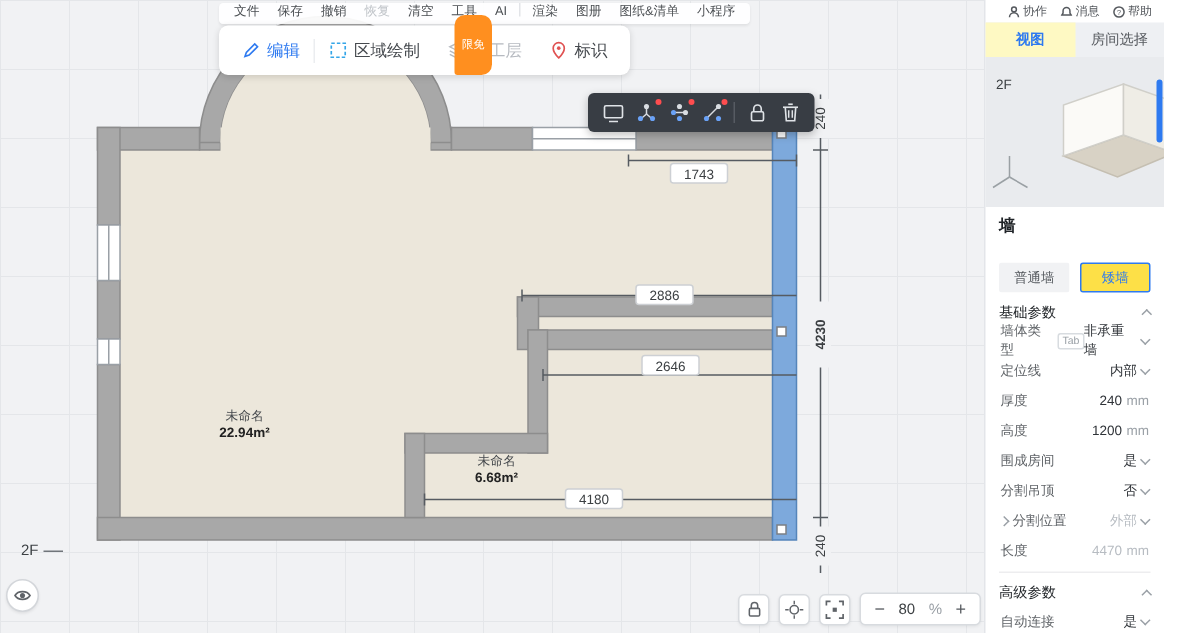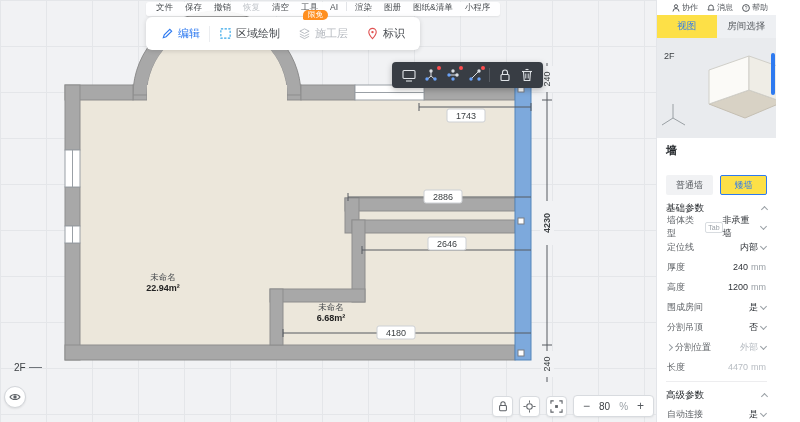--- a/index.html
+++ b/index.html
@@ -22,21 +22,21 @@
 .menubar .mi{padding:0 6px;cursor:default}
 .menubar .disabled{color:#c1c5ca}
 .menubar .sep{width:1px;height:9px;background:#e2e4e8;margin:0 2px}
 
 
 .subbar{left:146px;top:17px;height:33px;display:flex;align-items:center;background:#fff;border-radius:6px;box-shadow:0 1px 5px rgba(0,0,0,.14);padding:0 6px}
 .tool-item{display:flex;align-items:center;gap:4px;padding:0 9px;font-size:11px;color:#45494e;height:100%}
 .tool-item.primary{color:#2e7af0}
 .tool-item.dim{color:#b6bac0}
 .tool-sep{width:1px;height:16px;background:#ebedf0}
-.badge-limit{left:303px;top:10px;z-index:8;background:#ff8f1f;color:#fff;font-size:7.5px;line-height:1;padding:1px 5px;border-radius:7px 7px 7px 2px}
+.badge-limit{left:303px;top:10px;z-index:8;background:#ff8f1f;color:#fff;font-size:7.5px;line-height:1;padding:16px 5px;border-radius:7px 7px 7px 2px}
 
 
 .selbar{left:392px;top:62px;height:26px;display:flex;align-items:center;gap:7px;background:#383d44;border-radius:4px;padding:0 9px;box-shadow:0 2px 6px rgba(0,0,0,.25);z-index:6}
 .selbar .sbtn{position:relative;width:15px;height:15px;display:flex;align-items:center;justify-content:center}
 .selbar .dot{position:absolute;top:-2px;right:-3px;width:4px;height:4px;border-radius:50%;background:#ff4d4f}
 .selbar .vsep{width:1px;height:14px;background:#565b62}
 
 
 .floor-ind{left:14px;top:362px;display:flex;align-items:center;gap:3px;font-size:10px;color:#3c4043}
 .floor-ind .dash{width:13px;height:1px;background:#70757a}
@@ -48,21 +48,21 @@
 .zoom-pill{height:22px;display:flex;align-items:center;gap:9px;background:#fff;border:1px solid #d8dbdf;border-radius:4px;padding:0 9px;font-size:10px;color:#3c4043;box-shadow:0 1px 2px rgba(0,0,0,.06)}
 .zoom-pill .pm{font-size:12px;color:#55595e;cursor:pointer}
 .zoom-pill .pct{color:#9aa0a6}
 
 
 .panel{position:absolute;left:656px;top:0;width:120px;height:422px;background:#fff;border-left:1px solid #e3e5e9;z-index:10}
 .panel-top{height:15px;display:flex;justify-content:flex-end;align-items:center;gap:9px;padding:0 8px;font-size:8px;color:#55595e}
 .panel-top .hitem{display:flex;align-items:center;gap:2px}
 .panel-tabs{height:23px;display:flex;background:#eef0f3;font-size:9.5px}
 .ptab{flex:1;display:flex;align-items:center;justify-content:center;color:#565a5f}
-.ptab.active{background:#fde047;color:#2e7af0;font-weight:normal}
+.ptab.active{background:#fef9c3;color:#2e7af0;font-weight:bold}
 .preview{position:relative;height:100px;background:#e9ebee;overflow:hidden}
 .preview .pfloor{position:absolute;left:7px;top:13px;font-size:9px;color:#3c4043;z-index:2}
 .scroll-thumb{position:absolute;right:1px;top:15px;width:4px;height:42px;background:#2e7af0;border-radius:2px;z-index:3}
 .panel-body{padding:5px 9px 0}
 .wall-title{font-size:11px;font-weight:bold;color:#202428}
 .wall-tabs{display:flex;gap:7px;margin:17px 0 2px}
 .wtab{flex:1;height:20px;line-height:18px;text-align:center;font-size:9px;border-radius:2px;border:1px solid transparent;background:#f1f2f4;color:#55595e}
 .wtab.active{background:#fde047;border-color:#2e7af0;color:#2e7af0}
 .p-group{height:18px;display:flex;align-items:center;justify-content:space-between;font-size:9.5px;font-weight:normal;color:#202428;margin-top:4px}
 .chev{width:5px;height:5px;border-right:1.2px solid #9aa0a6;border-bottom:1.2px solid #9aa0a6;display:inline-block}

